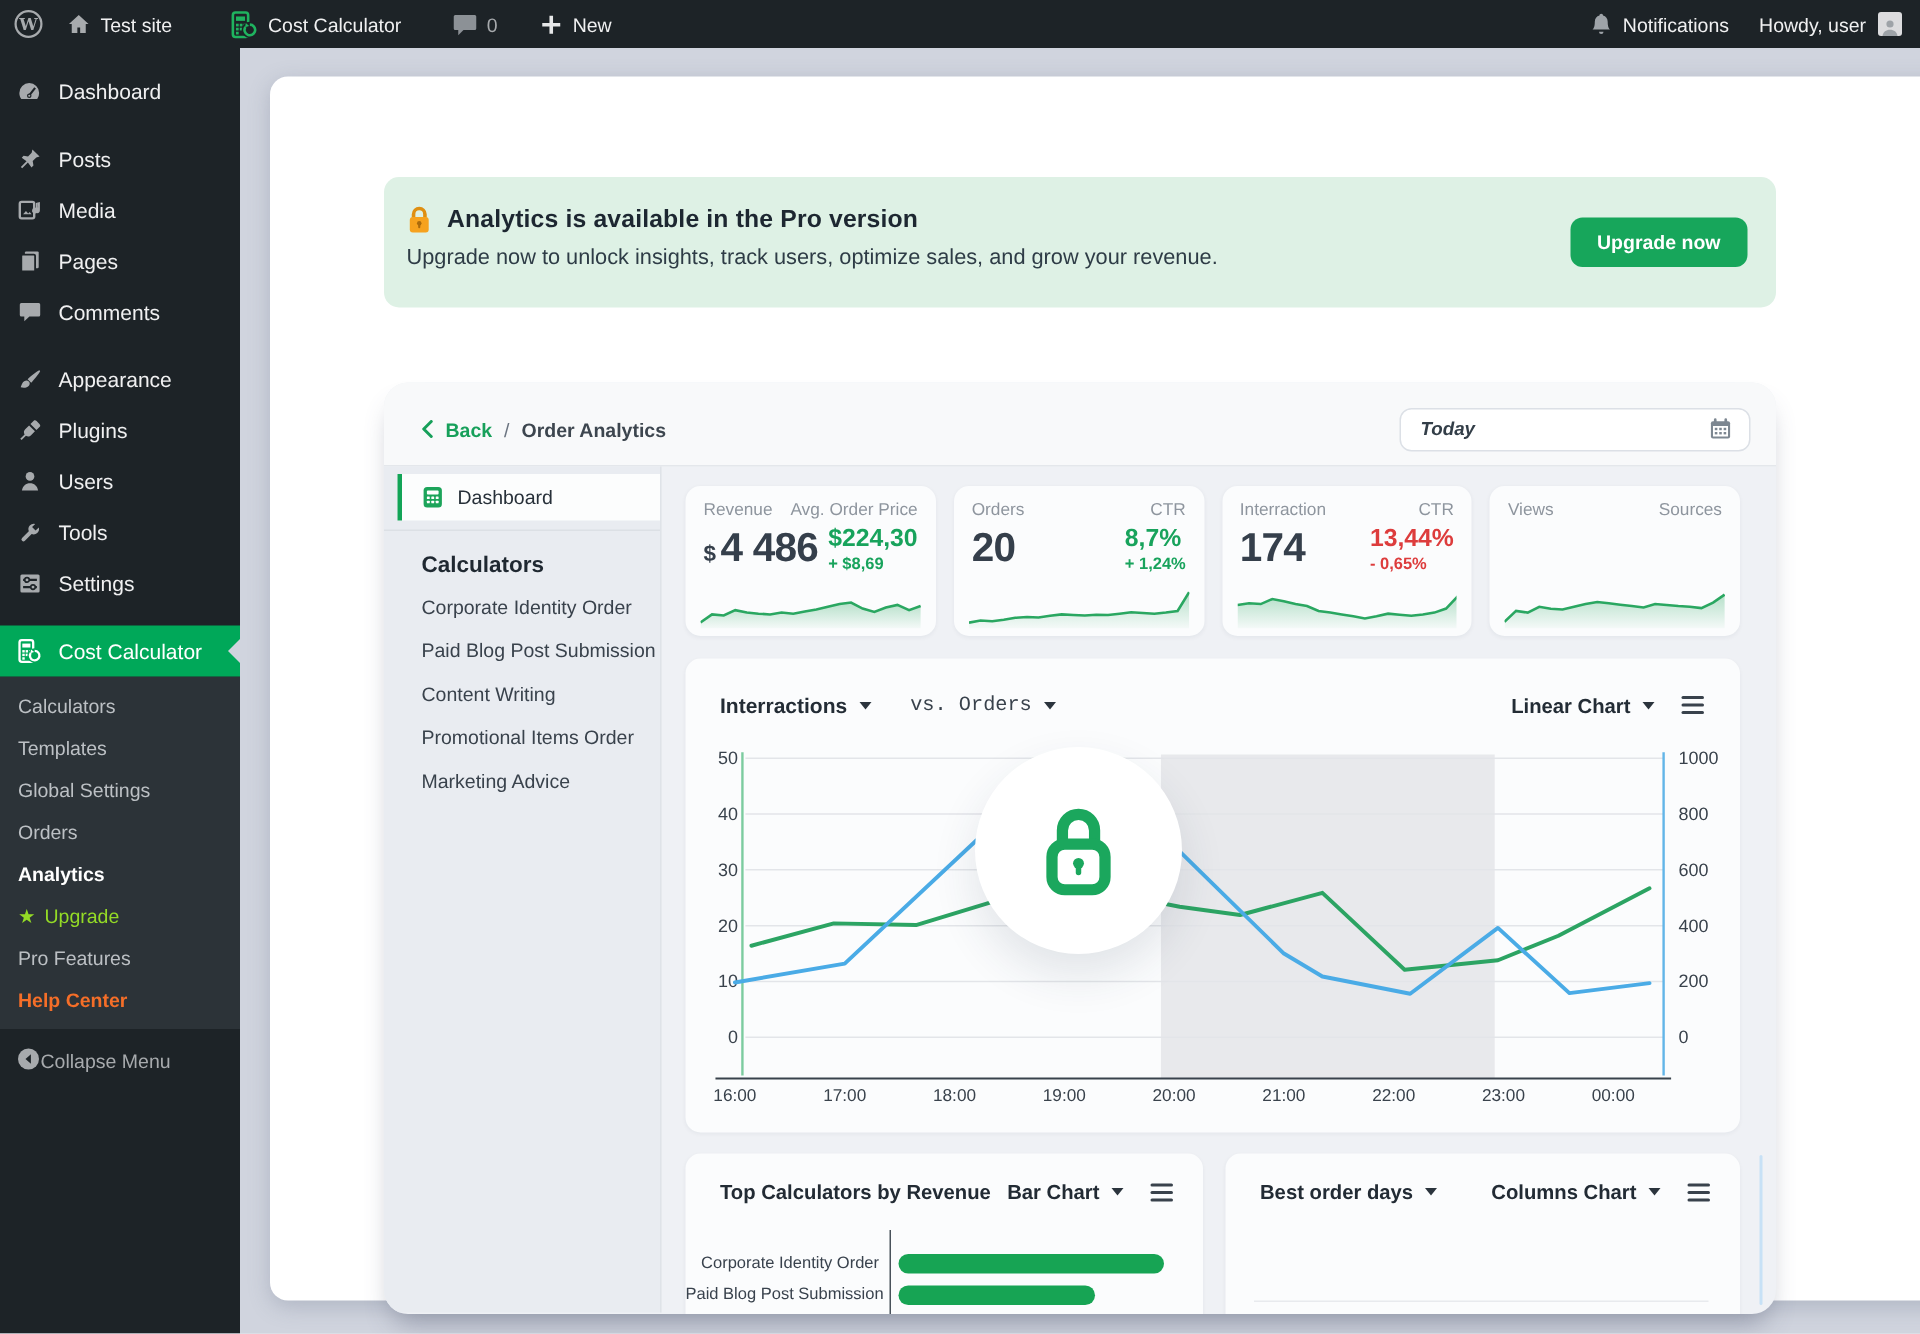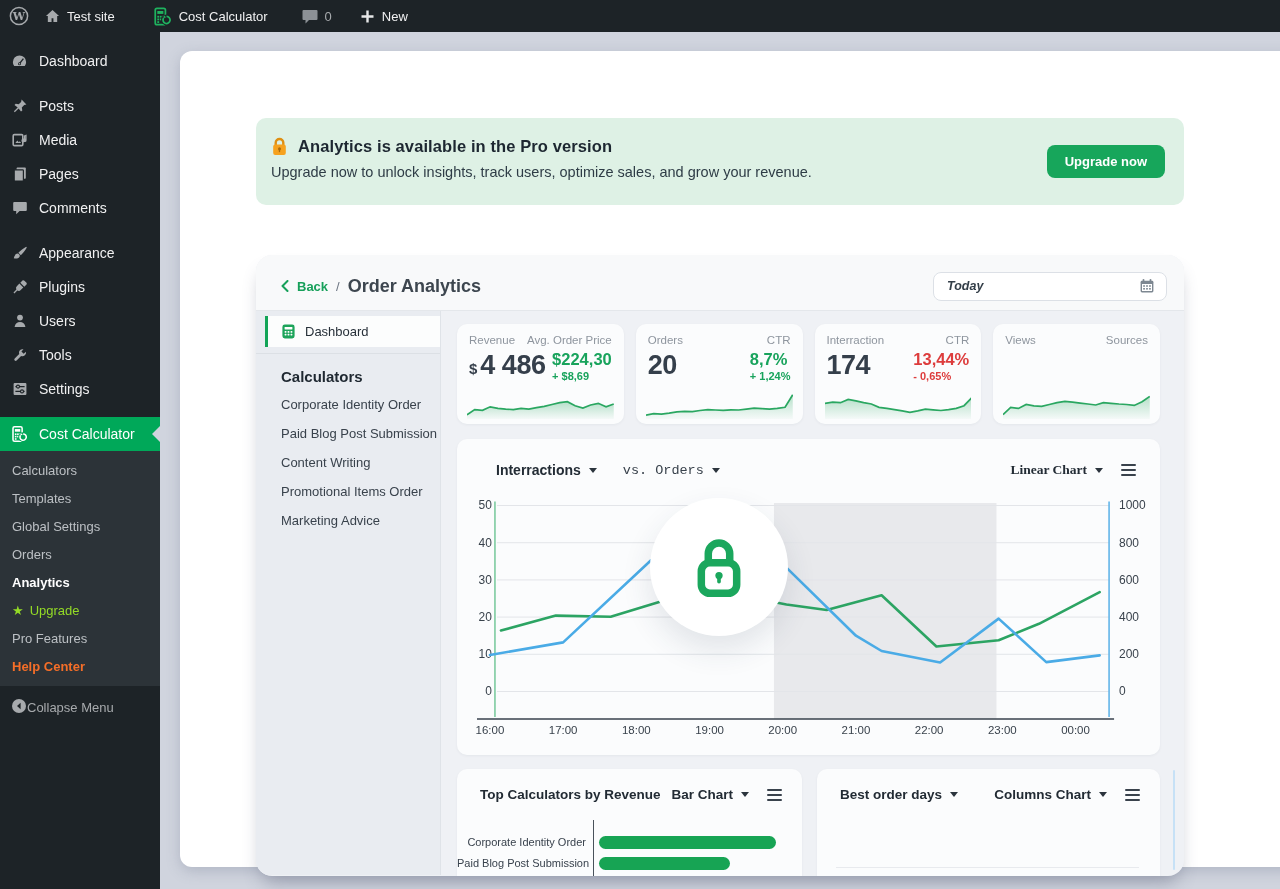--- a/index.html
+++ b/index.html
@@ -51,21 +51,21 @@
                  font-family:"Liberation Sans", sans-serif; }
 
   
   #panel { position:absolute; left:76px; top:204px; width:928px; height:621px; background:#eff1f5; border-radius:16px;
            box-shadow:0 12px 18px -6px rgba(84,92,115,.45); overflow:hidden; }
   #panel-header { height:56px; background:#f8f9fa; border-bottom:1px solid #e4e7eb; display:flex; align-items:center;
                   padding:7px 17px 0 25px; }
   #back-link { display:flex; align-items:center; gap:8px; cursor:pointer; }
   #back-link .back-txt { color:#17a05a; font-weight:bold; font-size:13px; }
   .crumb-sep { color:#6b7480; font-size:13px; margin:0 8px; }
-  .crumb-title { color:#3d464f; font-weight:bold; font-size:18px; }
+  .crumb-title { color:#3d464f; font-weight:bold; font-size:13px; }
   #today-box { margin-left:auto; width:234px; height:29px; background:#fff; border:1px solid #dce0e6; border-radius:8px;
                display:flex; align-items:center; padding:0 11px 0 13px; cursor:pointer;font-style:italic; }
   #today-box .tb-label { font-size:12.5px; font-weight:bold; color:#333e48; }
   #today-box .cal { margin-left:auto; display:flex; }
 
   #panel-body { display:flex; height:564px; }
   #subsidebar { width:185px; background:#e9ecf1; border-right:1px solid #dfe3e8; padding-top:5px; flex:0 0 185px; }
   #dash-item { margin-left:9px; height:31px; background:#fcfdfd; border-left:3px solid #12a457;
                display:flex; align-items:center; padding-left:13px; gap:9px; cursor:pointer; }
   #dash-item .dash-label { font-size:13px; color:#273039; font-weight:500; }
@@ -89,29 +89,29 @@
   .stat-side .sv { font-size:16.5px; font-weight:800; }
   .stat-side .delta { font-size:11px; font-weight:bold; margin-top:1px; }
   .trend-up .sv, .trend-up .delta { color:#18a35c; }
   .trend-down .sv, .trend-down .delta { color:#dd3c3c; }
   .spark { position:absolute; left:10px; right:10px; bottom:5px; height:28px; }
   .spark svg { width:100%; height:100%; display:block; }
 
   
   #chart-card { margin-top:15px; height:316px; background:#fbfcfd; border-radius:10px; box-shadow:0 1px 3px rgba(25,35,50,.05);
                 position:relative; }
-  #chart-head { position:absolute; left:16px; right:0; top:0; height:62px; display:flex; align-items:center;
+  #chart-head { position:absolute; left:0; right:0; top:0; height:62px; display:flex; align-items:center;
                 padding:0 24px 0 23px; z-index:3; }
   .sel { display:flex; align-items:center; gap:8px; cursor:pointer; }
   .sel .sel-label { font-size:14px; font-weight:bold; color:#232c35; }
   .sel .sel-label.thin { font-weight:normal; font-size:13.5px; color:#39424c;font-family:Liberation Mono, monospace; }
   .caret { width:0; height:0; border-left:4px solid transparent; border-right:4px solid transparent;
            border-top:5px solid #2b343d; }
   .gap26 { width:26px; }
-  .head-right { margin-left:auto; display:flex; align-items:center; gap:18px;font-family:Liberation Serif, serif; }
+  .head-right { margin-left:auto; display:flex; align-items:center; gap:18px; }
   .burger { display:flex; flex-direction:column; gap:3px; cursor:pointer; }
   .burger span { width:15px; height:2px; background:#39424c; border-radius:1px; }
   #main-chart-svg { position:absolute; inset:0; width:100%; height:100%; }
   #lock-overlay { position:absolute; left:193px; top:59px; width:138px; height:138px; border-radius:50%;
                   background:#fff; box-shadow:0 14px 30px rgba(40,60,80,.12); display:flex; align-items:center;
                   justify-content:center; z-index:2; }
 
   
   #bottom-row { margin-top:14px; display:flex; gap:15px; }
   .b-card { background:#fbfcfd; border-radius:10px; box-shadow:0 1px 3px rgba(25,35,50,.05); height:150px;
@@ -165,20 +165,38 @@
     <svg width="16" height="15" viewBox="0 0 16 15">
       <path d="M1.5 1h13a1 1 0 0 1 1 1v8a1 1 0 0 1-1 1H7l-3.5 3.5V11h-2a1 1 0 0 1-1-1V2a1 1 0 0 1 1-1z" fill="#8c9196"></path>
     </svg>
     <span class="muted">0</span>
   </div>
   <div class="ab-item" style="margin-left:8px;">
     <svg width="15" height="15" viewBox="0 0 15 15">
       <path d="M6.3 1.5h2.4v4.8h4.8v2.4H8.7v4.8H6.3V8.7H1.5V6.3h4.8z" fill="#e6e7e8"></path>
     </svg>
     <span>New</span>
+  </div>
+  <div class="ab-right">
+    <div class="ab-item">
+      <svg width="15" height="16" viewBox="0 0 15 16">
+        <path d="M7.5 1.2c.7 0 1.2.5 1.2 1.1 1.9.5 3.1 2.1 3.1 4.2 0 3.4.8 4.6 1.6 5.2H1.6c.8-.6 1.6-1.8 1.6-5.2 0-2.1 1.2-3.7 3.1-4.2 0-.6.5-1.1 1.2-1.1z" fill="#9ea3a8"></path>
+        <path d="M6 13.2h3a1.5 1.5 0 0 1-3 0z" fill="#9ea3a8"></path>
+      </svg>
+      <span>Notifications</span>
+    </div>
+    <div class="ab-item" style="padding-right:12px; gap:8px;">
+      <span>Howdy, user</span>
+      <span class="avatar">
+        <svg width="12" height="12" viewBox="0 0 12 12">
+          <circle cx="6" cy="4" r="2.4" fill="#9ea3a8"></circle>
+            <path d="M1 12c.4-2.8 2.3-4.2 5-4.2s4.6 1.4 5 4.2z" fill="#9ea3a8"></path>
+        </svg>
+      </span>
+    </div>
   </div>
 </div>
 
 <div id="sidemenu">
   <div class="menu-pad"></div>
 
   <div class="menu-item">
     <span class="mi">
       <svg width="17" height="17" viewBox="0 0 17 17">
           <path d="M8.5 2.4a6.6 6.6 0 0 0-6.6 6.6c0 1.5.5 2.9 1.3 4h10.6a6.57 6.57 0 0 0 1.3-4 6.6 6.6 0 0 0-6.6-6.6z" fill="currentColor"></path>

